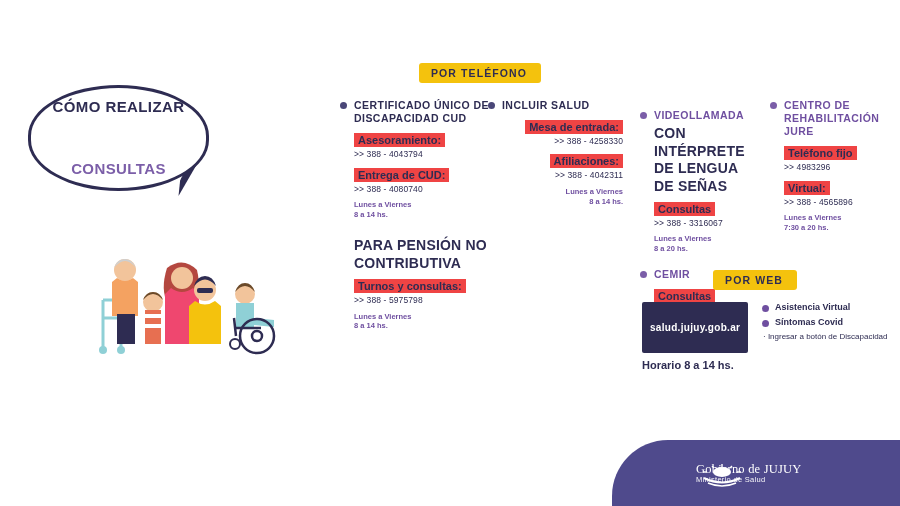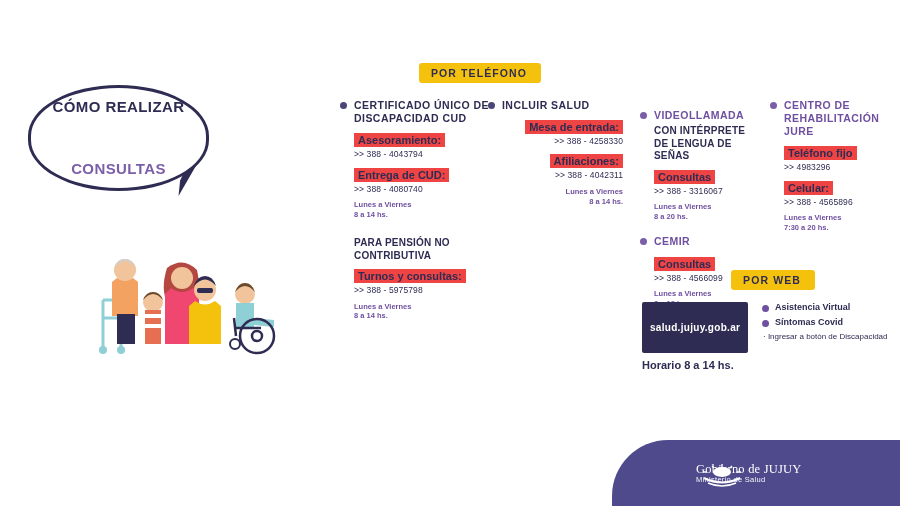--- a/index.html
+++ b/index.html
@@ -68,21 +68,21 @@
   .bullet{
     width:7px;height:7px;border-radius:50%;background:#4a4778;flex:none;margin-top:3px;
   }
   .bullet.purple{background:#7b5ea8;}
   .head-title{
     font-size:10.5px;font-weight:bold;letter-spacing:.45px;color:#2e2c52;line-height:1.25;
     text-transform:uppercase;
   }
   .head-title.violet{color:#6f4fa0;}
   .sub{
-    font-size:10px;font-weight:bold;color:#2e2c52;letter-spacing:.2px;
+    font-size:14px;font-weight:bold;color:#2e2c52;letter-spacing:.2px;
     margin:-2px 0 4px 14px;line-height:1.25;
   }
 
   .block{margin-left:14px;margin-top:4px;}
   .label{
     display:inline-block;background:#ef4444;color:#2e2c52;
     font-size:11px;font-weight:bold;padding:1px 4px;margin-bottom:1px;
   }
   .num{font-size:8.5px;color:#2e2c52;line-height:1.45;letter-spacing:.1px;}
   .days{font-size:7.5px;font-weight:bold;color:#6f4fa0;line-height:1.3;margin-top:5px;}
@@ -266,29 +266,29 @@
       <div>
         <div class="head">
           <div class="bullet purple"></div>
           <div class="head-title violet">CENTRO DE REHABILITACIÓN JURE</div>
         </div>
         <div class="block">
           <div class="label">Teléfono fijo</div>
           <div class="num">&gt;&gt; 4983296</div>
         </div>
         <div class="block">
-          <div class="label">Celular:</div>
+          <div class="label">Virtual:</div>
           <div class="num">&gt;&gt; 388 - 4565896</div>
         </div>
         <div class="block days" style="white-space:pre-line;">Lunes a Viernes
 7:30 a 20 hs.</div>
       </div>
     </div>
 
-    <div class="ribbon-row" style="position:absolute;left:318px;top:218px;width:250px;text-align:center;">
+    <div class="ribbon-row" style="position:absolute;left:300px;top:218px;width:250px;text-align:center;">
       <div class="ribbon">POR WEB</div>
       <div class="dots"></div>
     </div>
 
     <div class="col" style="left:312px;top:250px;width:250px;">
       <div class="webline">salud.jujuy.gob.ar</div>
       <div class="webhours">Horario 8 a 14 hs.</div>
     </div>
     <div class="col" style="left:432px;top:250px;width:180px;">
       <div class="webitem">

